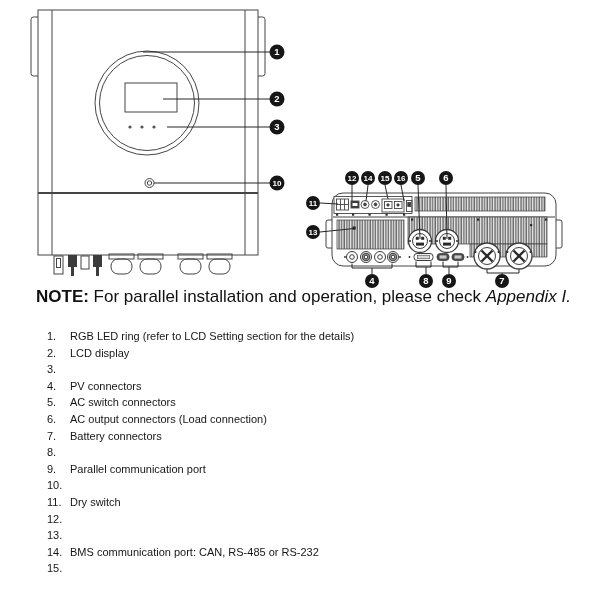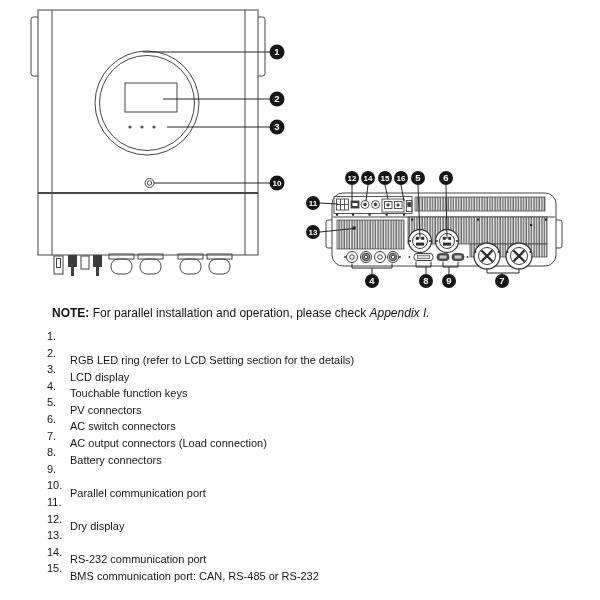--- a/index.html
+++ b/index.html
@@ -4,29 +4,29 @@
 <style>
   html,body{margin:0;padding:0;background:#ffffff;}
   .page{
     position:relative;width:600px;height:600px;background:#ffffff;
     font-family:"Liberation Sans",sans-serif;color:#1c1c1c;overflow:hidden;
   }
   svg text{font-family:"Liberation Sans",sans-serif;}
   .front-svg{position:absolute;left:0;top:0;}
   .bottom-svg{position:absolute;left:298px;top:158px;}
   .note{
-    position:absolute;left:36px;top:290px;width:540px;margin:16px;
-    font-size:12px;line-height:14px;color:#111;
+    position:absolute;left:36px;top:290px;width:540px;margin:0;
+    font-size:17px;line-height:14px;color:#111;
   }
   .note b{font-weight:bold;}
   .note i{font-style:italic;}
   .legend{position:absolute;left:47px;top:330px;width:520px;}
   .legend .row{display:flex;height:16.6px;align-items:flex-start;font-size:11px;line-height:13px;color:#161616;}
   .legend .num{width:23px;flex:0 0 23px;text-align:left;}
-  .legend .txt{flex:1;margin-top:24px;}
+  .legend .txt{flex:1;}
   .co{fill:#ffffff;font-size:9.5px;font-weight:bold;text-anchor:middle;}
   .co-sm{font-size:8px;}
 </style>
 </head>
 <body>
 
 <div class="page">
 
   <svg class="front-svg" width="300" height="292" viewBox="0 0 300 292">
     <g fill="none" stroke="#454545" stroke-width="1">
@@ -277,21 +277,20 @@
     <div class="row">
         <span class="num">1.</span>
         <span class="txt">RGB LED ring (refer to LCD Setting section for the details)</span>
       </div>
     <div class="row">
         <span class="num">2.</span>
         <span class="txt">LCD display</span>
       </div>
     <div class="row">
         <span class="num">3.</span>
-        <span class="txt">Touchable function keys</span>
       </div>
     <div class="row">
         <span class="num">4.</span>
         <span class="txt">PV connectors</span>
       </div>
     <div class="row">
         <span class="num">5.</span>
         <span class="txt">AC switch connectors</span>
       </div>
     <div class="row">
@@ -307,28 +306,27 @@
       </div>
     <div class="row">
         <span class="num">9.</span>
         <span class="txt">Parallel communication port</span>
       </div>
     <div class="row">
         <span class="num">10.</span>
       </div>
     <div class="row">
         <span class="num">11.</span>
-        <span class="txt">Dry display</span>
+        <span class="txt">Dry switch</span>
       </div>
     <div class="row">
         <span class="num">12.</span>
       </div>
     <div class="row">
         <span class="num">13.</span>
-        <span class="txt">RS-232 communication port</span>
       </div>
     <div class="row">
         <span class="num">14.</span>
         <span class="txt">BMS communication port: CAN, RS-485 or RS-232</span>
       </div>
     <div class="row">
         <span class="num">15.</span>
       </div>
   </div>
 

